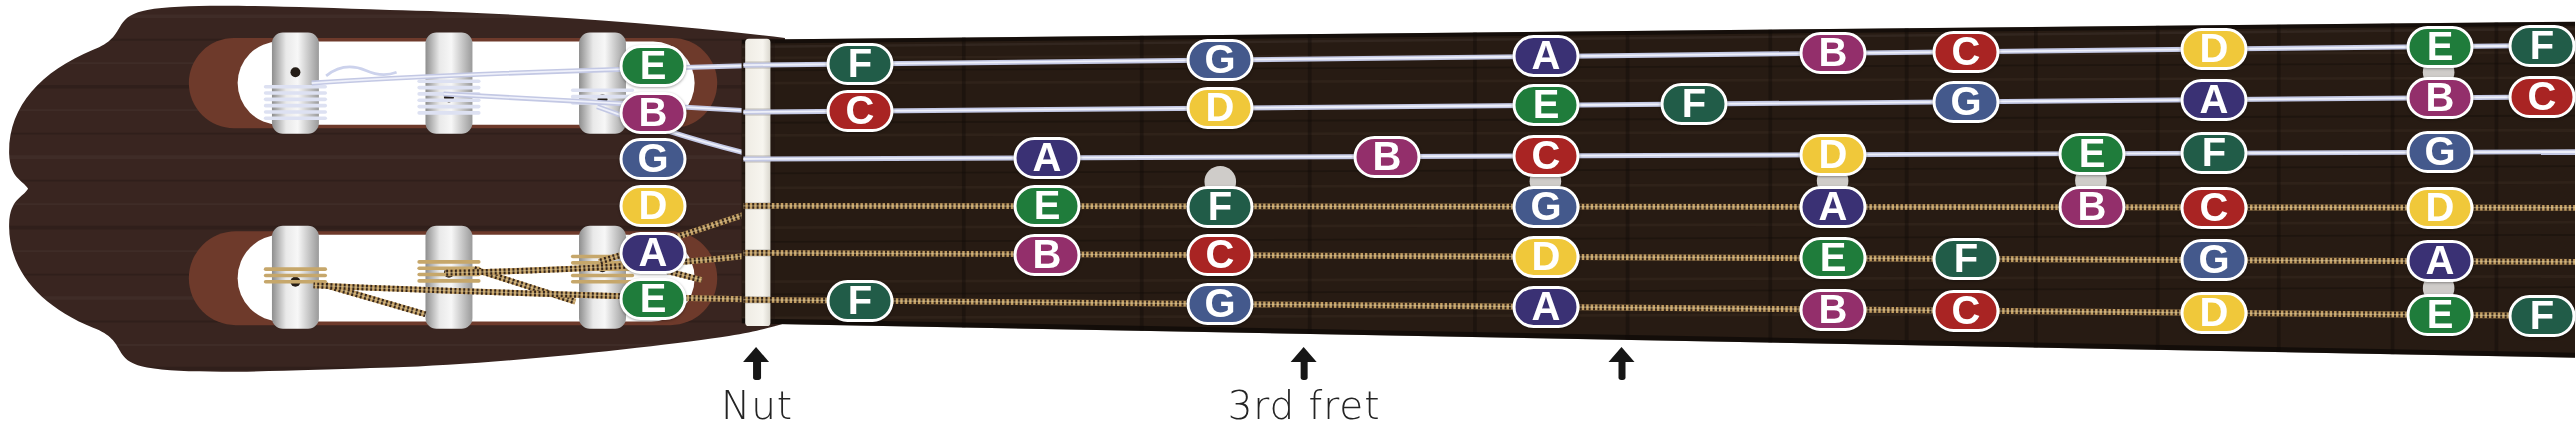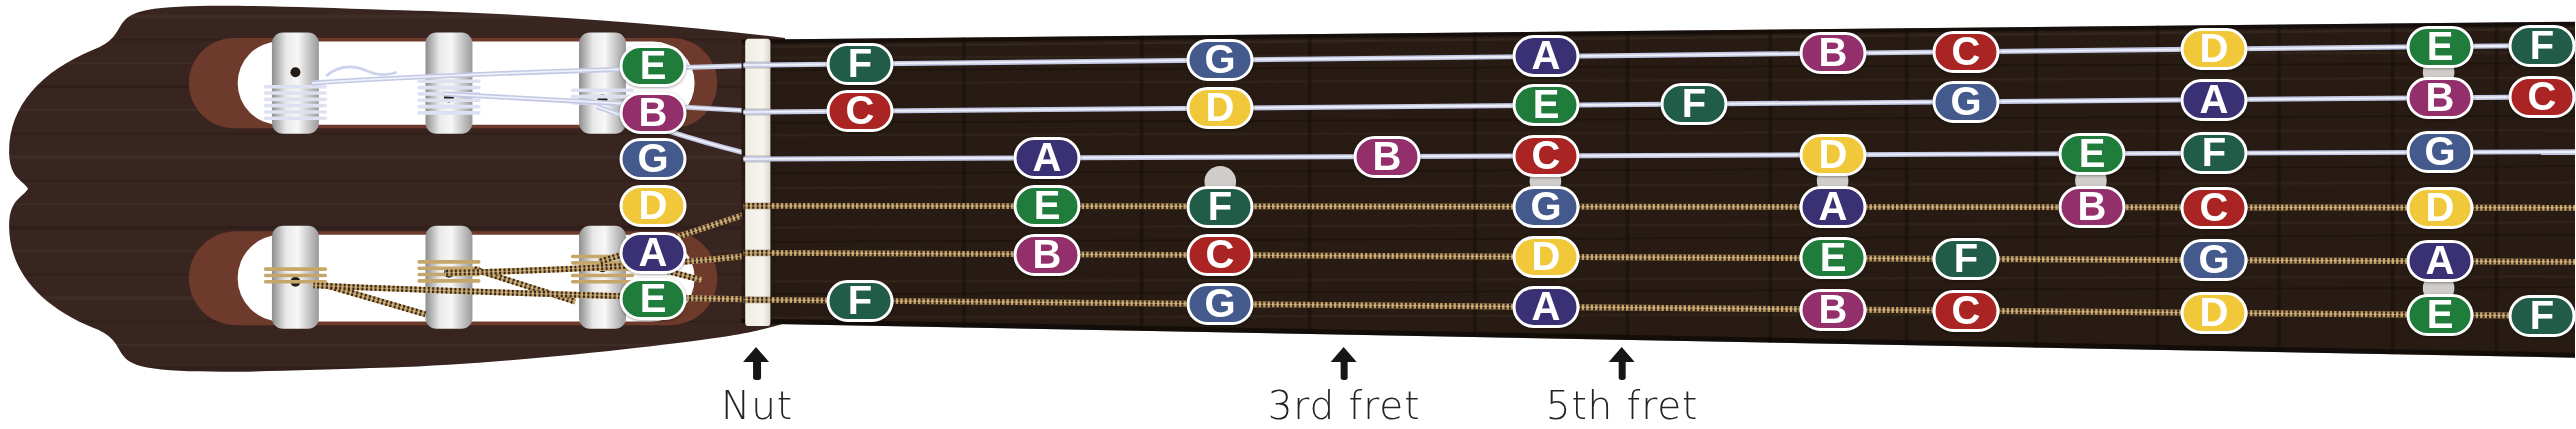--- a/index.html
+++ b/index.html
@@ -390,28 +390,27 @@
       </div>
     </div>
 
   <div class="fret-label" id="label-0" style="left: 757px; text-align: center;">
     <div class="up-arrow">
         <span class="head"></span>
         <span class="stem"></span>
       </div>
     <div class="label-text">Nut</div>
   </div>
-  <div class="fret-label" id="label-1" style="left: 1344px;">
+  <div class="fret-label" id="label-1" style="left: 1304px;">
     <div class="up-arrow">
         <span class="head"></span>
         <span class="stem"></span>
       </div>
     <div class="label-text">3rd fret</div>
   </div>
   <div class="fret-label" id="label-2" style="left: 1622px;">
     <div class="up-arrow">
         <span class="head"></span>
         <span class="stem"></span>
       </div>
-    <div class="label-text">5th fret</div>
   </div>
 </div>
 
 
 </body></html>

